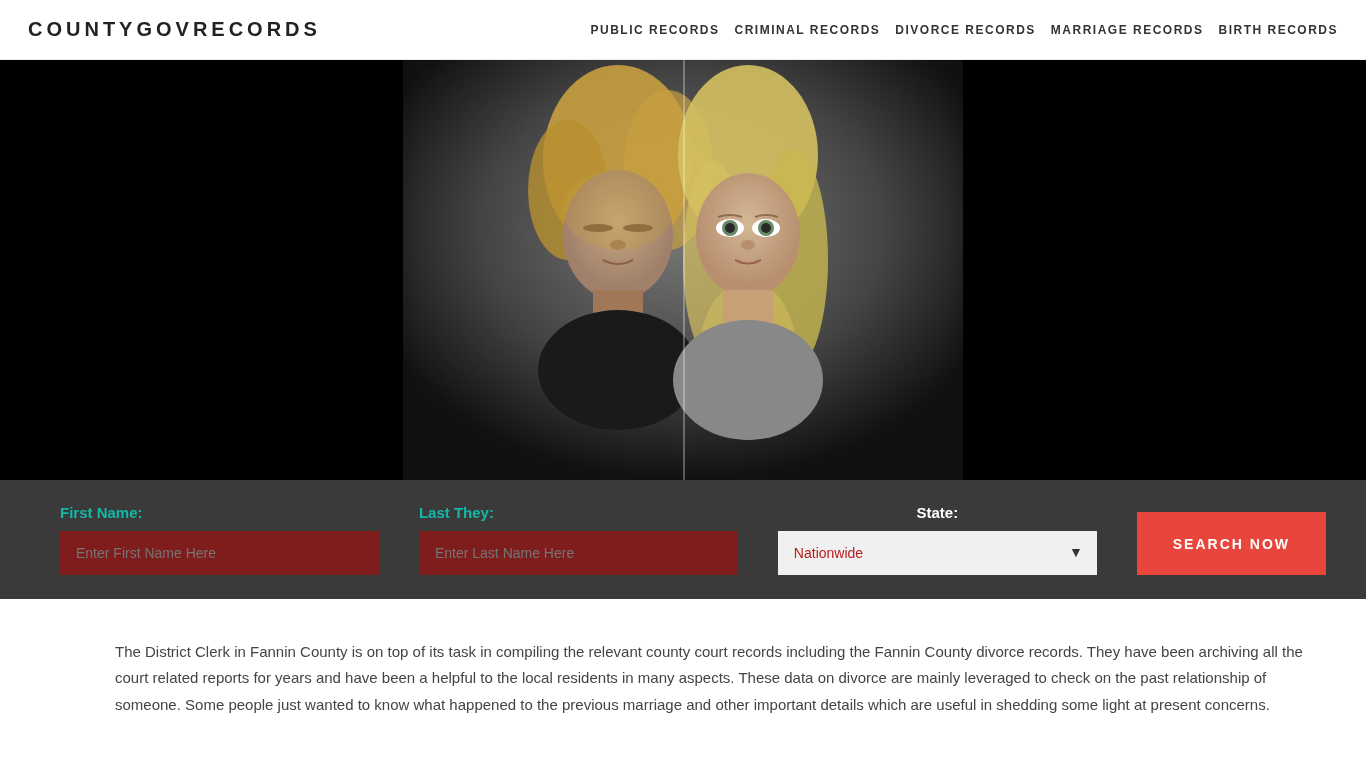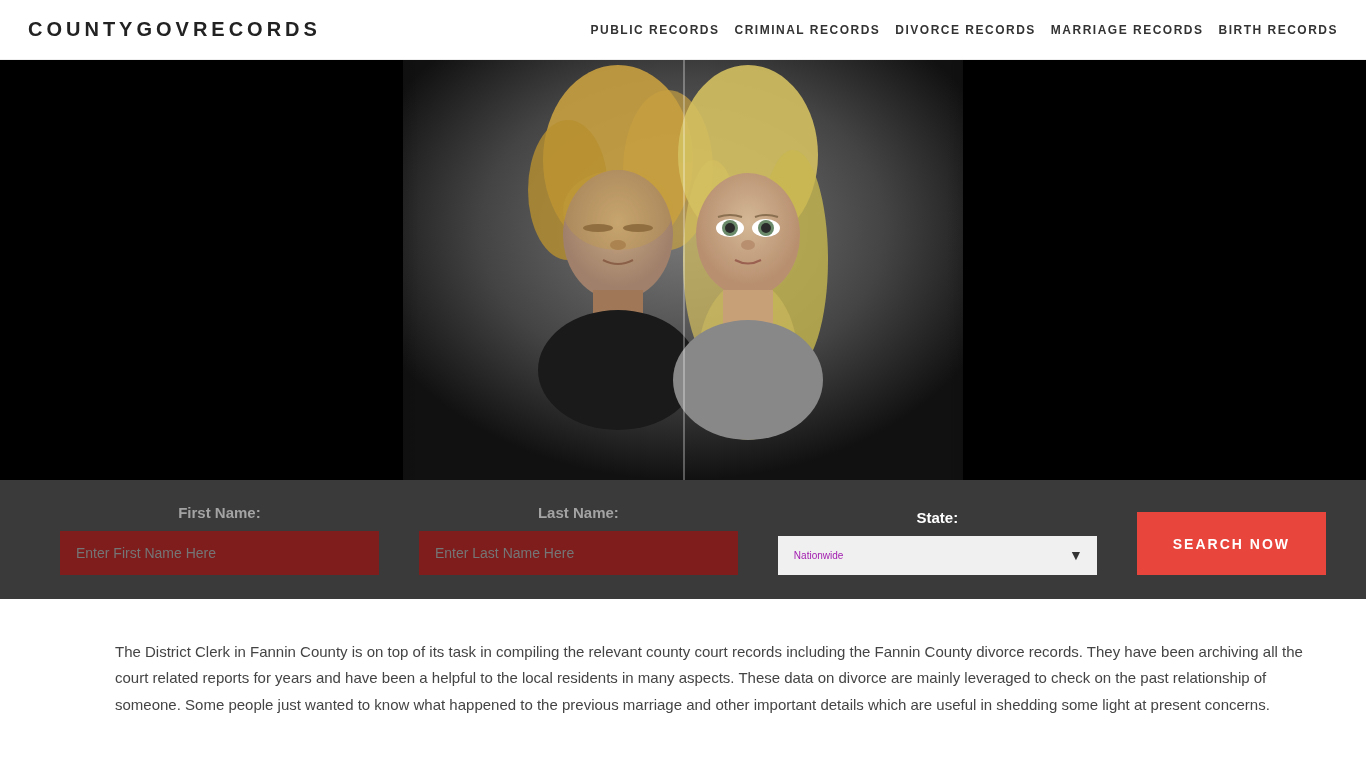--- a/index.html
+++ b/index.html
@@ -122,23 +122,23 @@
       display: flex;
       flex-direction: column;
       flex: 1;
       padding: 0 20px;
     }
 
     .search-field label {
       font-family: 'Arial', sans-serif;
       font-size: 15px;
       font-weight: 700;
-      color: #a3a3a3;
+      color: #14b8a6;
       margin-bottom: 10px;
-      text-align: center;
+      text-align: left;
     }
 
     .search-field input {
       width: 100%;
       padding: 14px 16px;
       font-size: 14px;
       color: #999;
       border: none;
       outline: none;
       background: #7f1d1d;
@@ -162,22 +162,22 @@
     }
 
     .state-select-wrapper {
       position: relative;
       width: 100%;
     }
 
     .state-select-wrapper select {
       width: 100%;
       padding: 14px 16px;
-      font-size: 10px;
-      color: #a21caf;
+      font-size: 14px;
+      color: #b91c1c;
       border: none;
       outline: none;
       background: #f0f0f0;
       font-family: 'Arial', sans-serif;
       appearance: none;
       cursor: pointer;
     }
 
     .state-select-wrapper .chevron {
       position: absolute;
@@ -327,21 +327,21 @@
   <div class="hero-right-fade"></div>
   <div class="hero-divider"></div>
 </div>
 
 <div class="search-bar">
   <div class="search-field">
     <label>First Name:</label>
     <input type="text" placeholder="Enter First Name Here" style="">
   </div>
   <div class="search-field">
-    <label>Last Name:</label>
+    <label>Last They:</label>
     <input type="text" placeholder="Enter Last Name Here" style="">
   </div>
   <div class="search-field-state">
     <label>State:</label>
     <div class="state-select-wrapper">
       <select id="state-select"><option value="Nationwide">Nationwide</option><option value="Alabama">Alabama</option><option value="Alaska">Alaska</option><option value="Arizona">Arizona</option><option value="Arkansas">Arkansas</option><option value="California">California</option><option value="Colorado">Colorado</option><option value="Connecticut">Connecticut</option><option value="Delaware">Delaware</option><option value="Florida">Florida</option><option value="Georgia">Georgia</option><option value="Hawaii">Hawaii</option><option value="Idaho">Idaho</option><option value="Illinois">Illinois</option><option value="Indiana">Indiana</option><option value="Iowa">Iowa</option><option value="Kansas">Kansas</option><option value="Kentucky">Kentucky</option><option value="Louisiana">Louisiana</option><option value="Maine">Maine</option><option value="Maryland">Maryland</option><option value="Massachusetts">Massachusetts</option><option value="Michigan">Michigan</option><option value="Minnesota">Minnesota</option><option value="Mississippi">Mississippi</option><option value="Missouri">Missouri</option><option value="Montana">Montana</option><option value="Nebraska">Nebraska</option><option value="Nevada">Nevada</option><option value="New Hampshire">New Hampshire</option><option value="New Jersey">New Jersey</option><option value="New Mexico">New Mexico</option><option value="New York">New York</option><option value="North Carolina">North Carolina</option><option value="North Dakota">North Dakota</option><option value="Ohio">Ohio</option><option value="Oklahoma">Oklahoma</option><option value="Oregon">Oregon</option><option value="Pennsylvania">Pennsylvania</option><option value="Rhode Island">Rhode Island</option><option value="South Carolina">South Carolina</option><option value="South Dakota">South Dakota</option><option value="Tennessee">Tennessee</option><option value="Texas">Texas</option><option value="Utah">Utah</option><option value="Vermont">Vermont</option><option value="Virginia">Virginia</option><option value="Washington">Washington</option><option value="West Virginia">West Virginia</option><option value="Wisconsin">Wisconsin</option><option value="Wyoming">Wyoming</option></select>
       <span class="chevron">▼</span>
     </div>
   </div>
   <div class="search-btn-wrapper">

